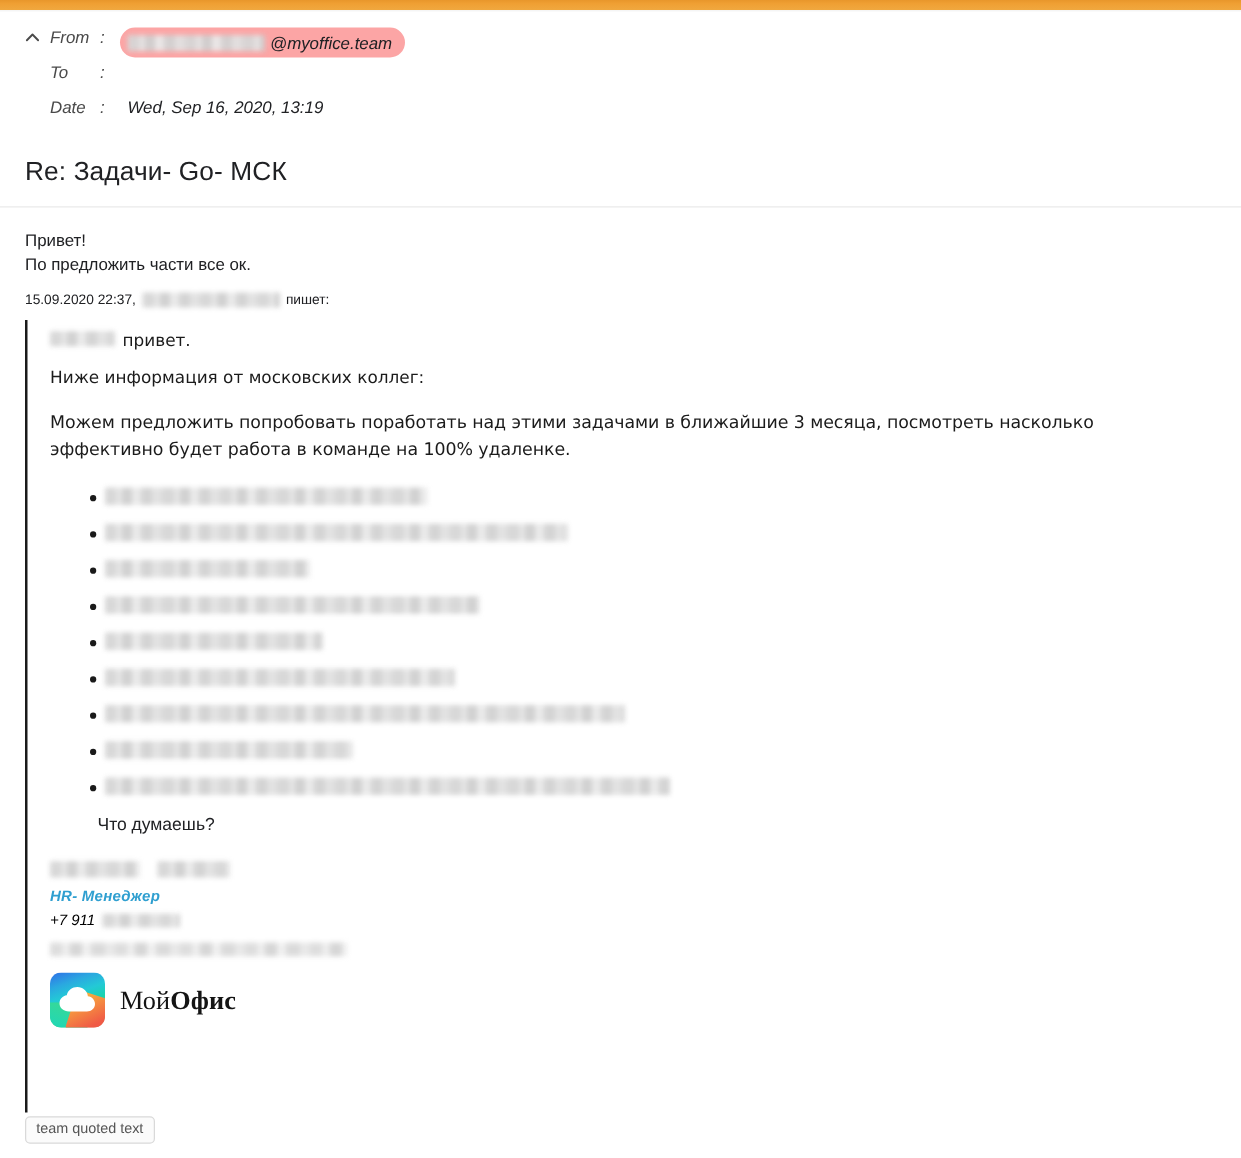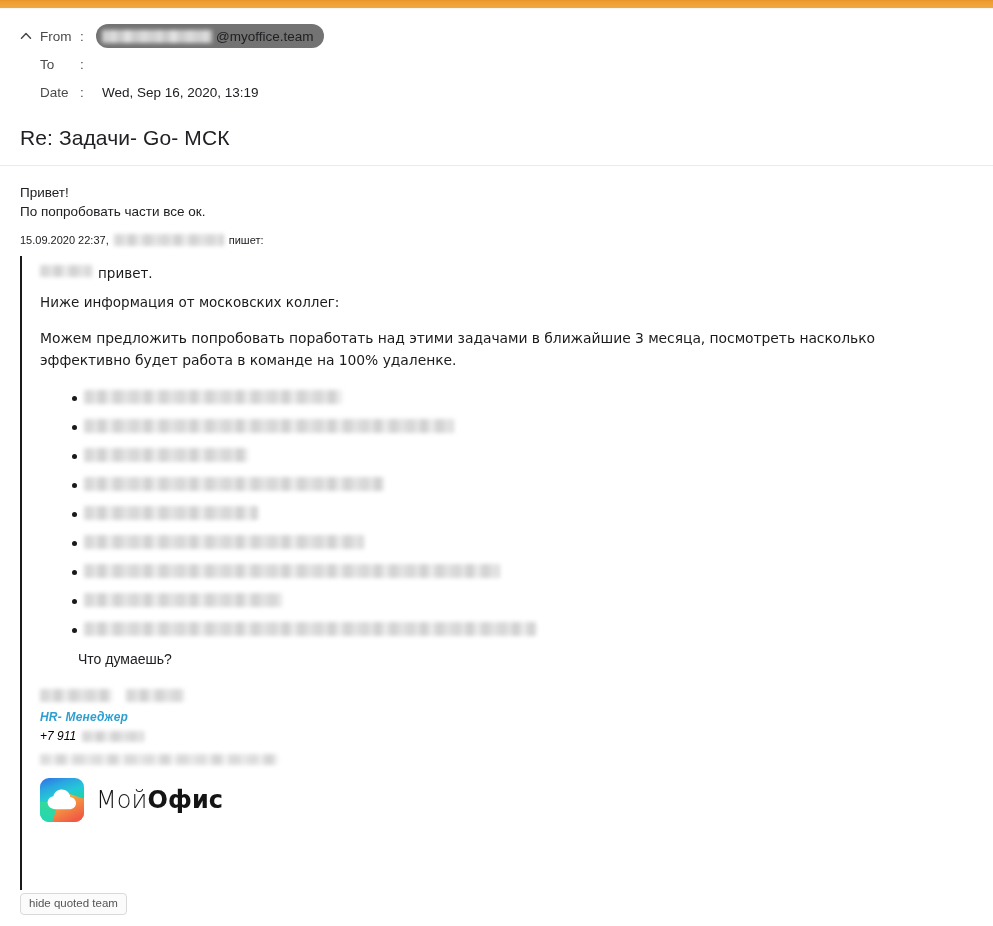--- a/index.html
+++ b/index.html
@@ -30,23 +30,24 @@
   }
 
   
   .headers {
     position: absolute;
     top: 22px; left: 0;
     width: 993px;
   }
   .hdr-row {
     display: flex;
-    align-items: center;
+    align-items: flex-start;
     height: 28px;
     padding-left: 18px;
+    font-style: italic;
   }
   .collapse-icon {
     width: 16px; height: 16px;
     position: relative;
     flex: 0 0 16px;
     margin-right: 6px;
   }
   .collapse-icon svg { display: block; }
   .hdr-spacer { width: 22px; flex: 0 0 22px; }
   .hdr-label {
@@ -57,21 +58,21 @@
   }
   .hdr-colon {
     font-size: 13.5px;
     color: #4a4a4a;
     width: 16px;
     flex: 0 0 16px;
   }
   .pill {
     display: inline-flex;
     align-items: center;
-    background: #737373;
+    background: #fca5a5;
     border-radius: 13px;
     height: 24px;
     padding: 0 10px 0 4px;
     font-size: 13.5px;
     color: #202124;
     max-width: 640px;
     overflow: hidden;
   }
   .redact {
     display: inline-block;
@@ -292,24 +293,25 @@
     border-radius: 6px;
   }
   .logo-cloud {
     position: absolute;
     left: 7px; top: 11px;
     width: 30px; height: 21px;
   }
   .logo-cloud svg { display: block; }
   .logo-text {
     margin-left: 12px;
-    font-size: 24px;
+    font-size: 21px;
     color: #141414;
     letter-spacing: 0.1px;
     white-space: nowrap;
+    font-family: Liberation Serif, serif;
   }
   .logo-text .thin { font-weight: 300; }
   .logo-text .bold { font-weight: bold; }
 
   
   .hide-quoted {
     position: absolute;
     top: 893px; left: 20px;
     font-size: 11.5px;
     color: #555555;
@@ -357,21 +359,21 @@
     <span class="hdr-date">Wed, Sep 16, 2020, 13:19</span>
   </div>
 
 </div>
 
 <div class="subject">Re: Задачи- Go- МСК</div>
 <div class="divider"></div>
 
 <div class="body-top">
   <div class="intro-line">Привет!</div>
-  <div class="intro-line">По попробовать части все ок.</div>
+  <div class="intro-line">По предложить части все ок.</div>
 </div>
 
 <div class="quote-attr">
   <span>15.09.2020 22:37,</span>
   <span class="redact"></span>
   <span>пишет:</span>
 </div>
 
 <div class="quote">
   <div class="q-inner">
@@ -453,13 +455,13 @@
         </div>
       </div>
       <div class="logo-text">
         <span class="thin">Мой</span><span class="bold">Офис</span>
       </div>
     </div>
 
   </div>
 </div>
 
-<div class="hide-quoted">hide quoted team</div>
+<div class="hide-quoted">team quoted text</div>
 
 </body></html>

